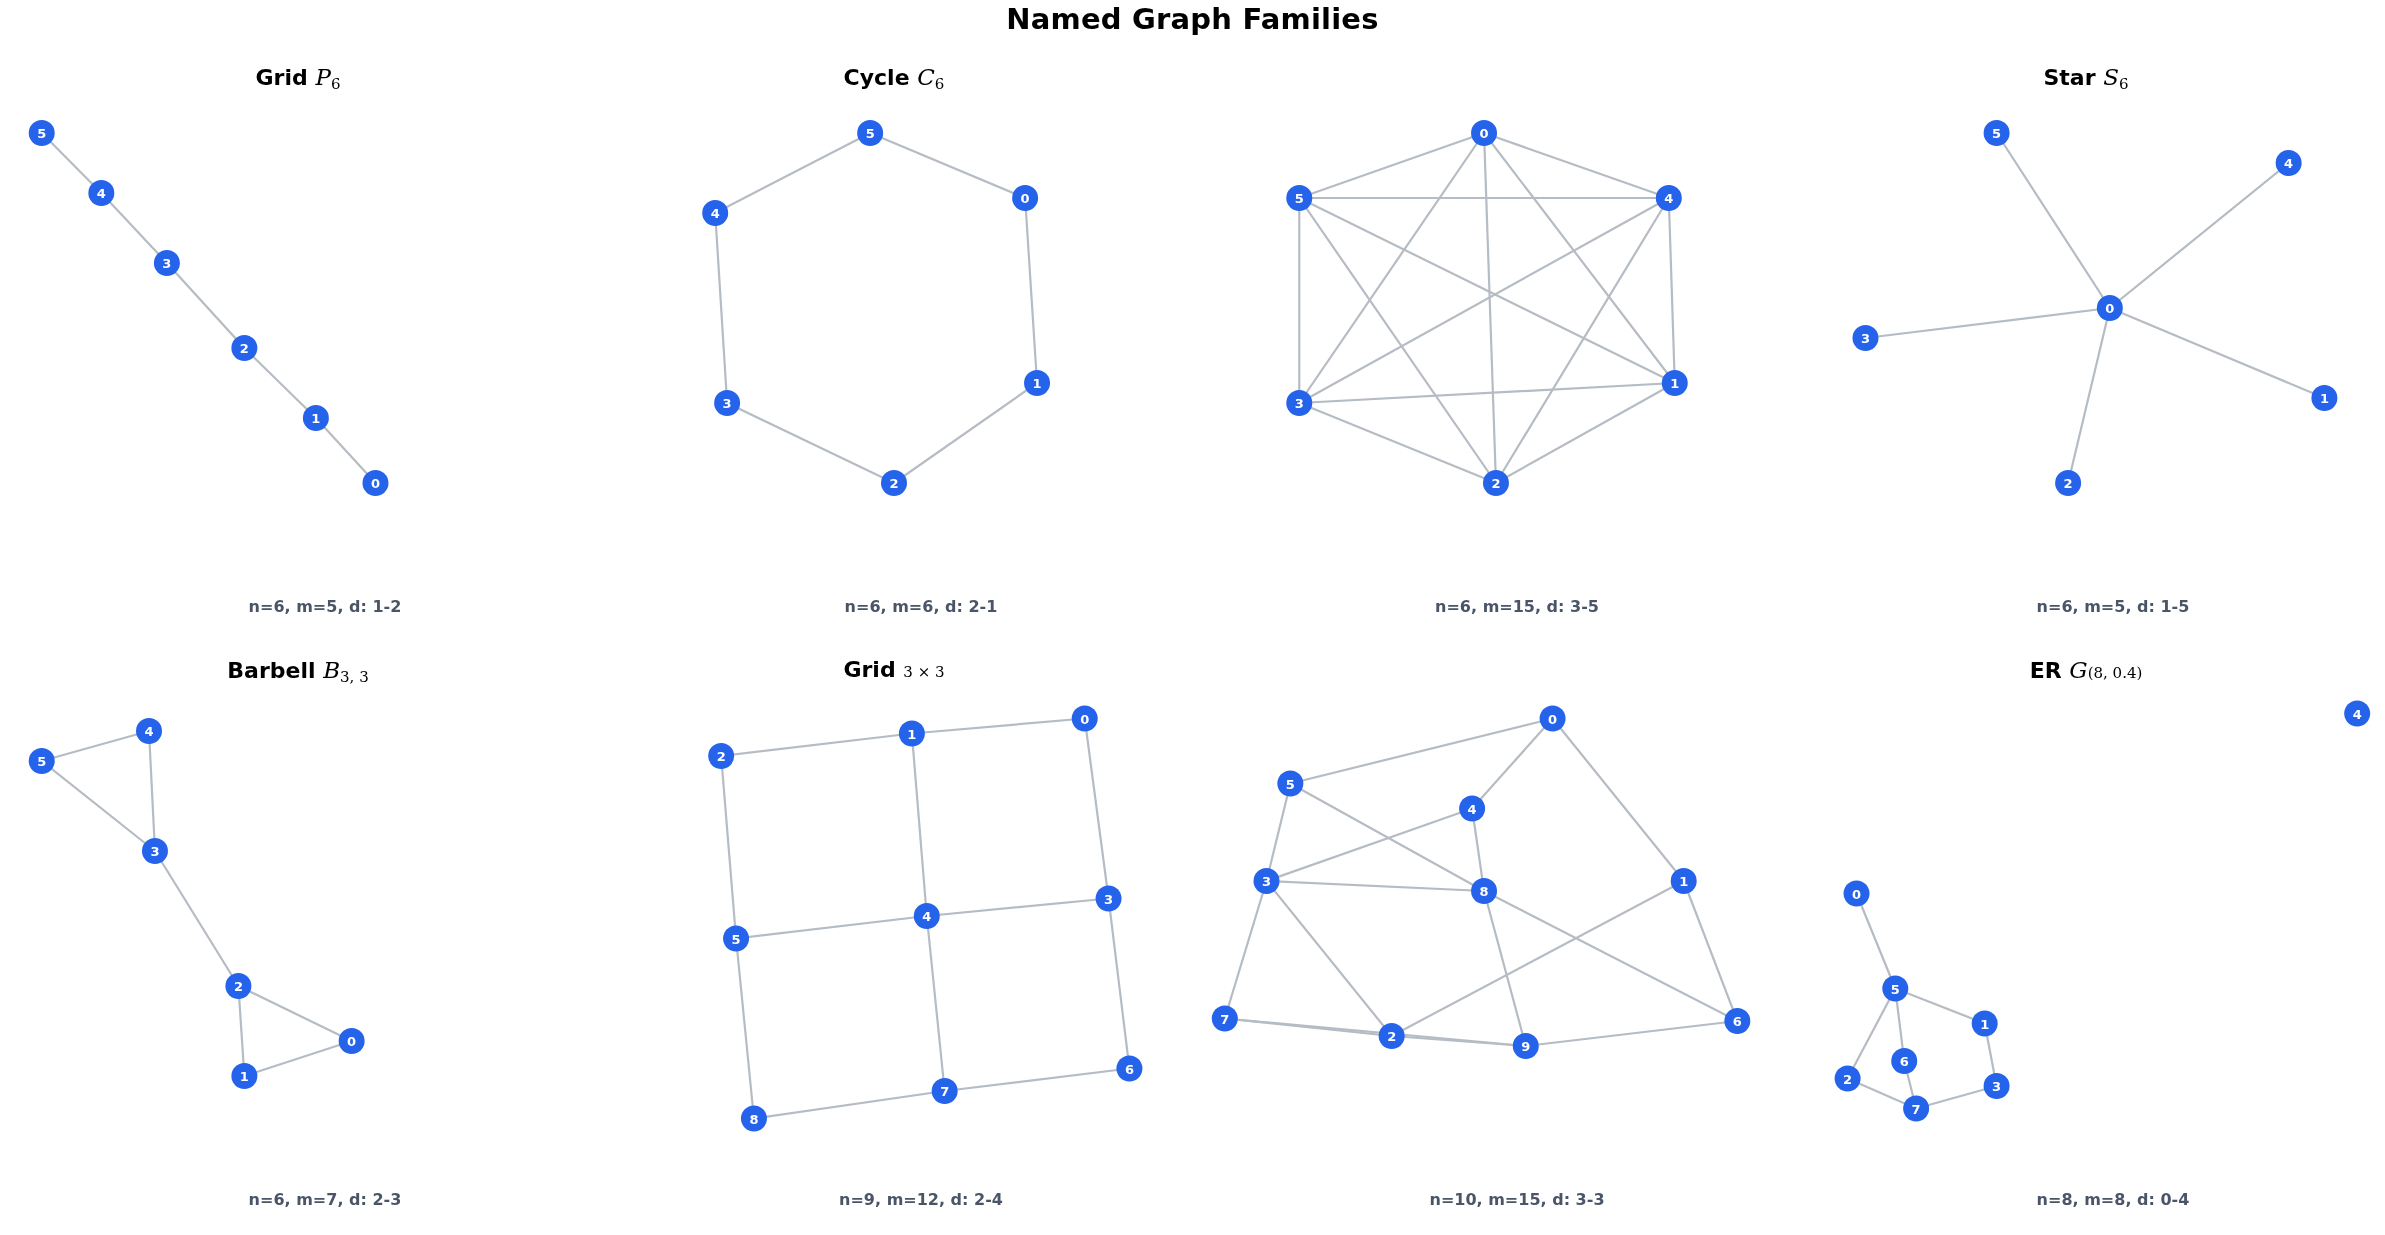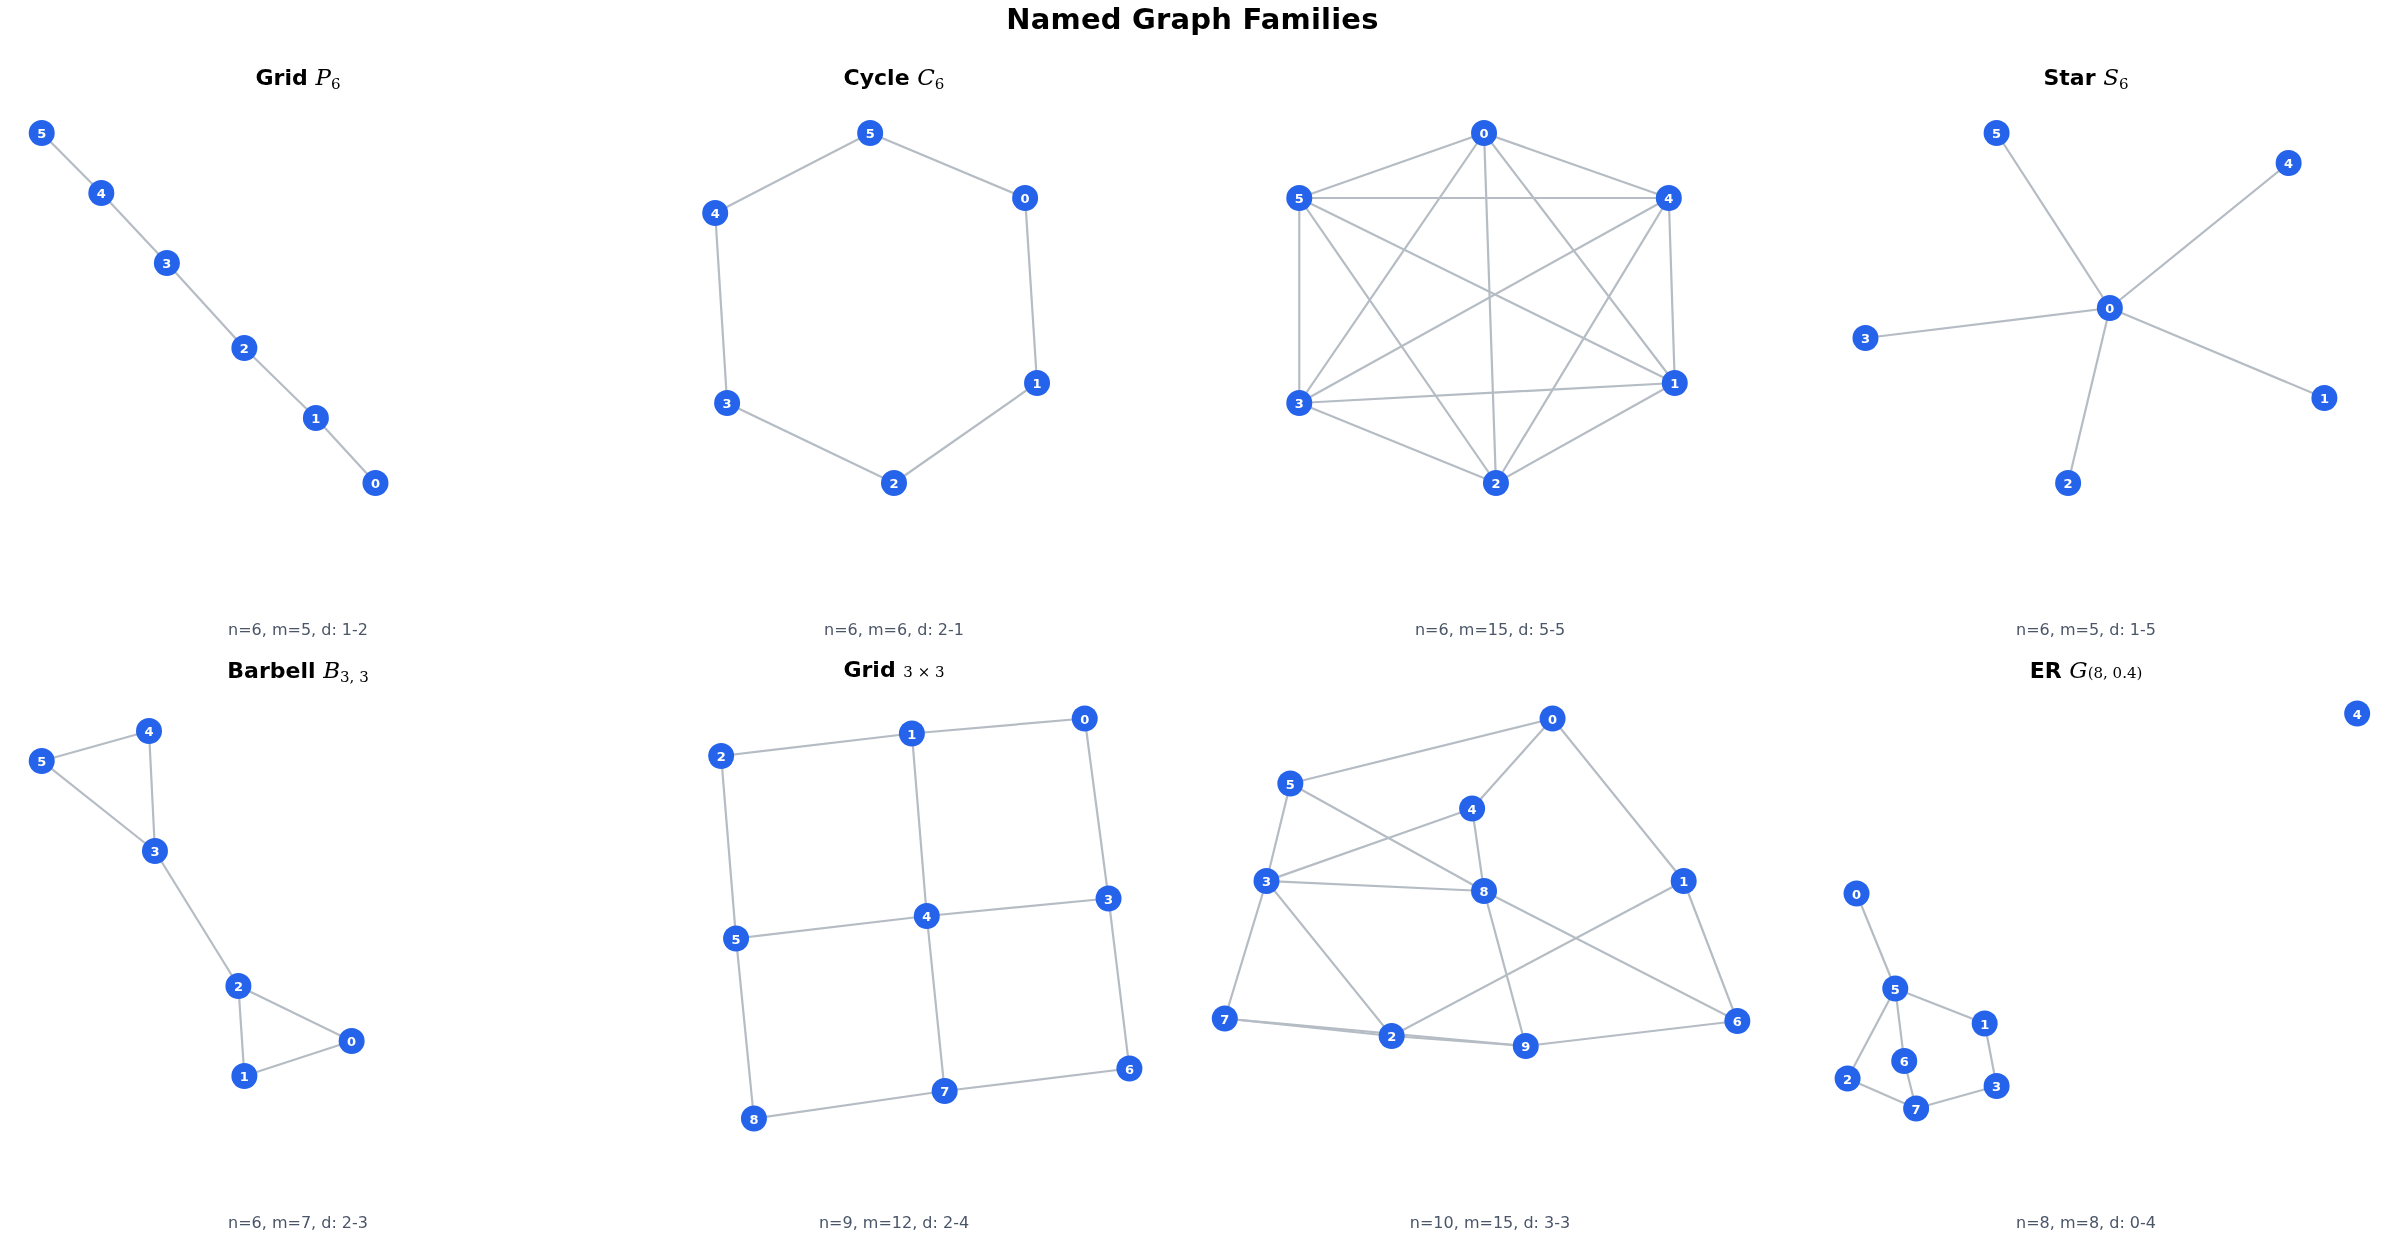--- a/index.html
+++ b/index.html
@@ -67,27 +67,28 @@
   }
   .panel-title sub {
     font-family: "DejaVu Serif", serif;
     font-style: normal;
     font-weight: normal;
     font-size: 15px;
     vertical-align: -4px;
   }
   .panel-caption {
     position: absolute;
-    bottom: 2px;
+    bottom: 25px;
     left: 0;
     width: 100%;
     text-align: center;
     font-size: 16px;
     color: #4a5568;
-    font-weight: normal;
+    font-weight: bold;
+    padding-left: 27px;
   }
   .graph-canvas {
     position: absolute;
     top: 40px;
     left: 0;
     width: 596px;
     height: 500px;
   }
   .edge-line {
     stroke: #b5bcc4;
@@ -230,21 +231,21 @@
           <g>
             <circle class="node-circle" cx="107.28" cy="315" r="13"></circle>
             <text class="node-label" x="107.28" y="315.5">3</text>
           </g>
           <g>
             <circle class="node-circle" cx="107.28" cy="110" r="13"></circle>
             <text class="node-label" x="107.28" y="110.5">5</text>
           </g>
         </g>
       </svg>
-      <div class="panel-caption">n=6, m=15, d: 5-5</div>
+      <div class="panel-caption">n=6, m=15, d: 3-5</div>
     </div>
     <div class="panel">
       <div class="panel-title"><span>Star</span> <span class="mathit">S</span><sub>6</sub></div>
       <svg class="graph-canvas" viewBox="0 0 596 500">
         <g>
           <line class="edge-line" x1="321.84000000000003" y1="220" x2="536.4" y2="310"></line>
           <line class="edge-line" x1="321.84000000000003" y1="220" x2="280.12" y2="395"></line>
           <line class="edge-line" x1="321.84000000000003" y1="220" x2="77.48" y2="250"></line>
           <line class="edge-line" x1="321.84000000000003" y1="220" x2="500.64" y2="75"></line>
           <line class="edge-line" x1="321.84000000000003" y1="220" x2="208.6" y2="45"></line>

